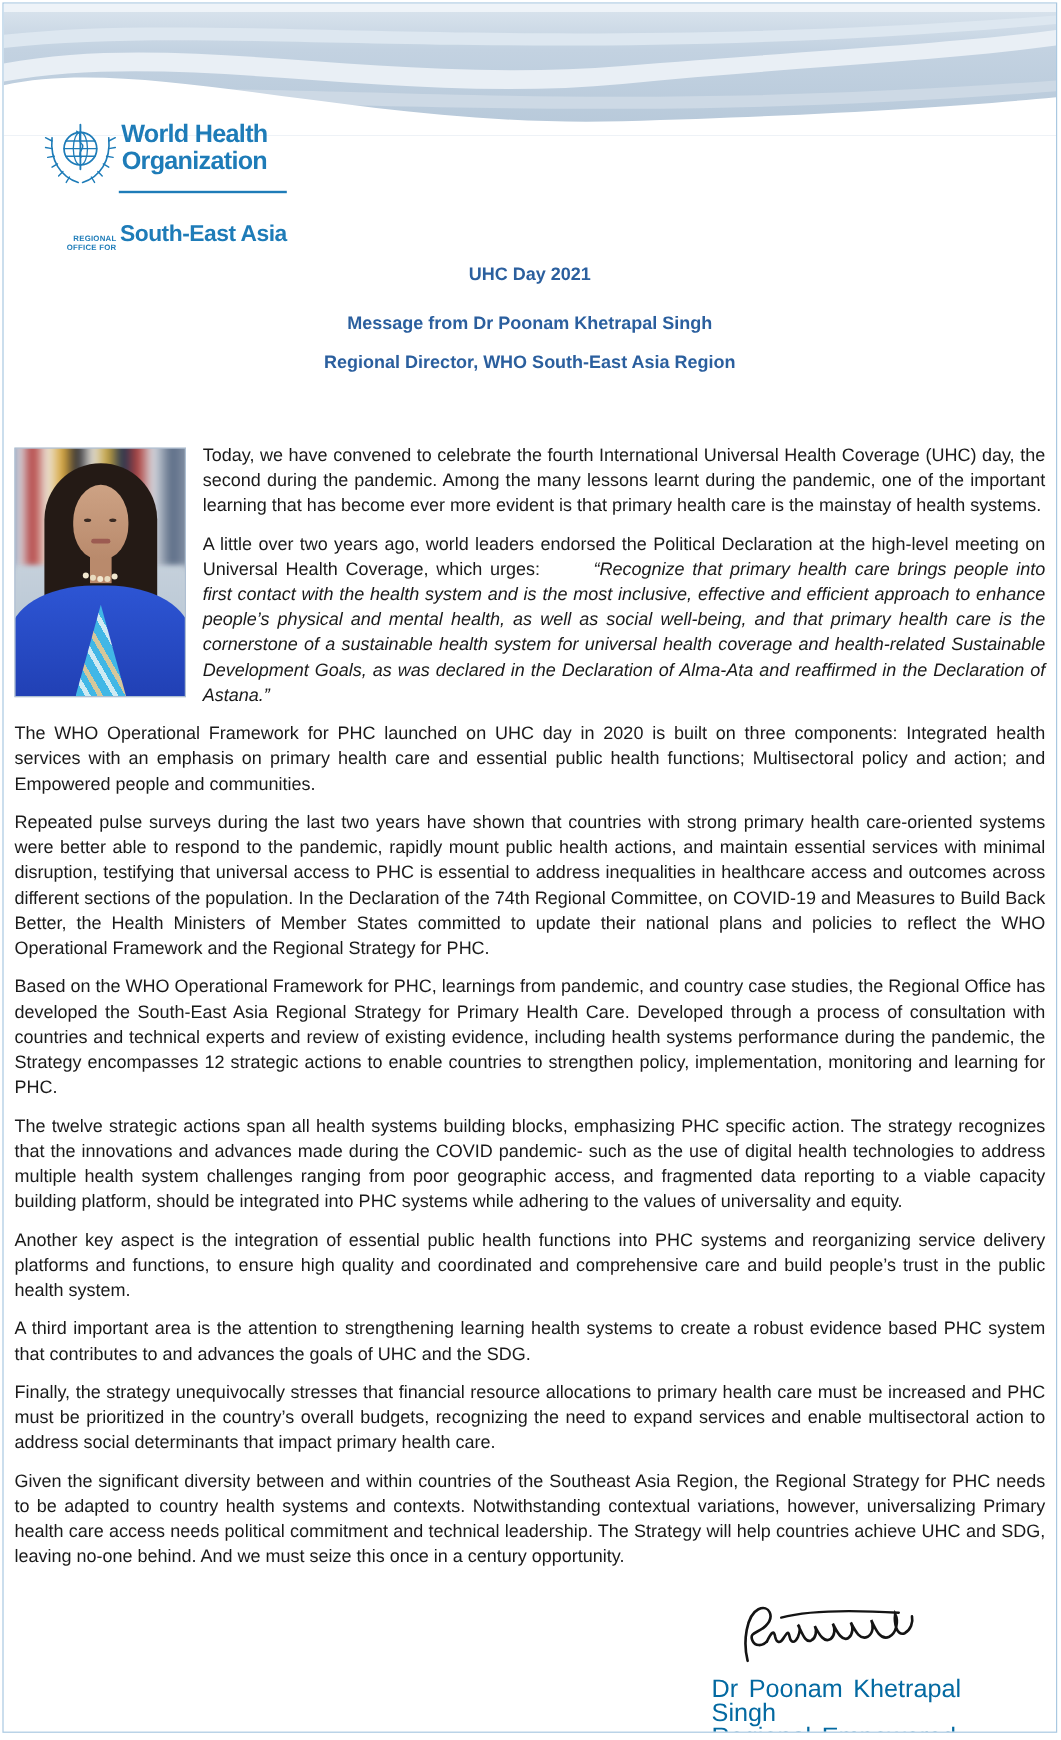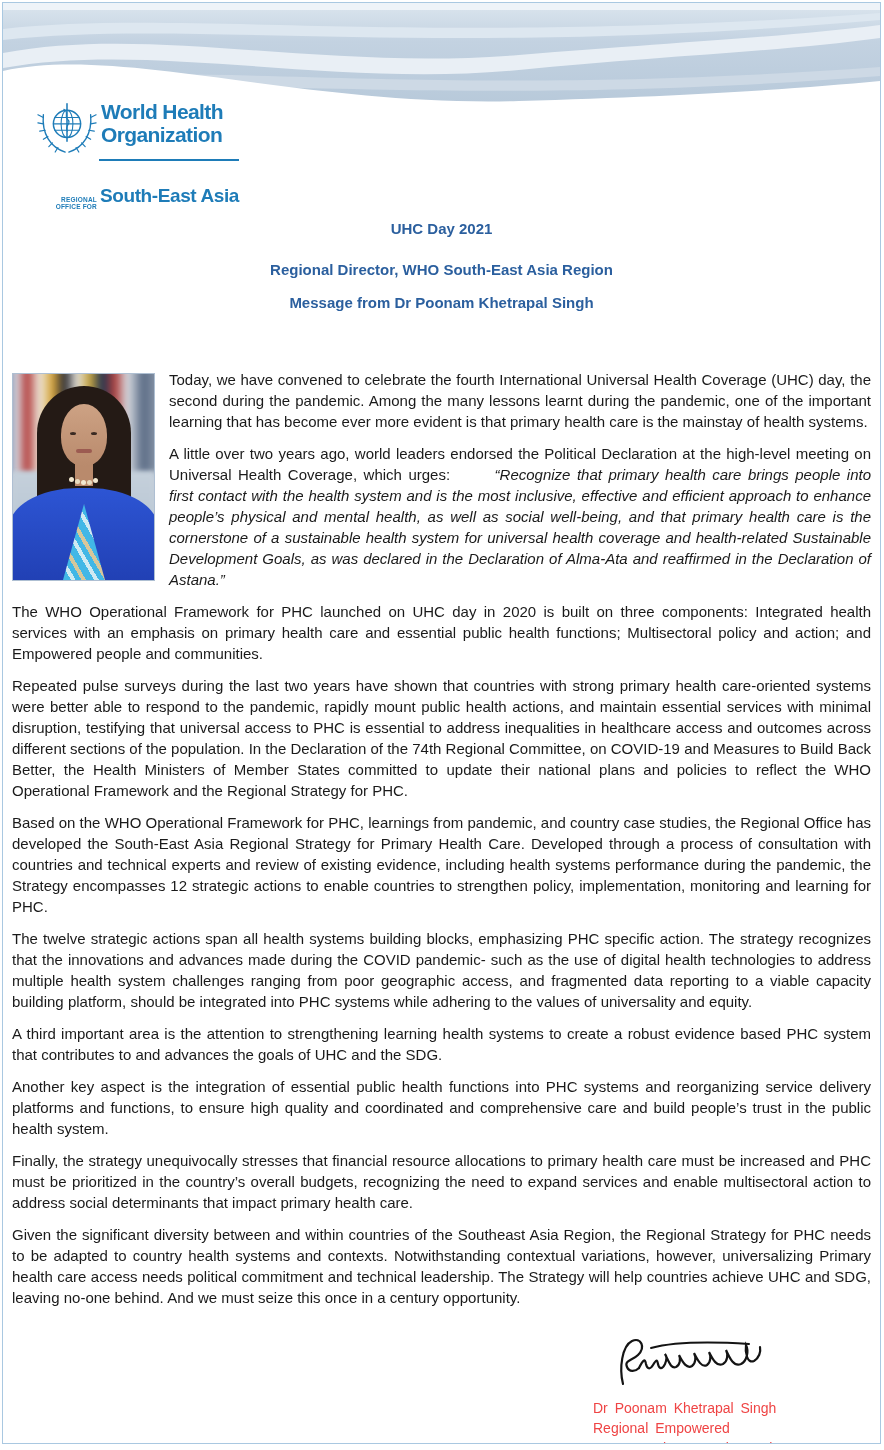--- a/index.html
+++ b/index.html
@@ -8,21 +8,21 @@
     font-family:"Liberation Sans", sans-serif;
   }
   .page {
     position:absolute; left:2px; top:2px; right:3px; bottom:6px;
     border:1px solid #a9c8e1; background:#ffffff; overflow:hidden;
   }
   
   .banner { position:absolute; top:0; left:0; width:100%; height:110px; display:block; }
   
   .logo { position:absolute; top:94px; left:34px; width:206px; }
-  .logo-top { display:flex; align-items:flex-start; }
+  .logo-top { display:flex; align-items:flex-start;text-align:center; }
   .emblem { flex:0 0 60px; margin-top:2px; }
   .logo-org {
     color:#1e7cb8; font-weight:bold; font-size:21px; line-height:23px;
     letter-spacing:-0.6px; margin-left:4px; margin-top:3px;
   }
   .logo-rule { height:2px; background:#1e7cb8; margin:3px 0 2px 62px; width:140px; }
   .logo-bottom { display:flex; align-items:baseline;margin-top:24px; }
   .office {
     color:#1e7cb8; font-weight:bold; font-size:6.5px; letter-spacing:0.2px;
     width:60px; text-align:right; padding-right:3px;
@@ -70,21 +70,21 @@
   .jacket { position:absolute; bottom:-2px; left:-5px; right:-5px; height:94px;
     background:linear-gradient(180deg,#2d55d4,#2140b4);
     border-radius:46% 46% 0 0 / 42px 42px 0 0; }
   .blouse { position:absolute; bottom:0; left:50px; width:42px; height:76px;
     clip-path:polygon(50% 0,100% 100%,0 100%);
     background:repeating-linear-gradient(60deg,#41b7e6 0 7px,#cfeaf2 7px 11px,
       #41b7e6 11px 16px,#d6c79b 16px 20px); }
   
   .sig { margin:26px 38px 0 auto; width:240px; text-align:left; }
   .sig-svg { display:block; margin:0 0 6px 14px; }
-  .sig-line { font-size:14px; line-height:20px; color:#ef4444; word-spacing:3px; }
+  .sig-line { font-size:21px; line-height:20px; color:#0369a1; word-spacing:3px; }
 </style>
 </head>
 <body>
 
 <div class="page">
 
   <svg class="banner" viewBox="0 0 884 110" preserveAspectRatio="none">
     <defs>
       <linearGradient id="bg" x1="0" y1="0" x2="0" y2="1">
         <stop offset="0" stop-color="#dbe5ee"></stop>
@@ -121,22 +121,22 @@
     <div class="logo-rule"></div>
     <div class="logo-bottom">
       <span class="office">REGIONAL OFFICE FOR</span>
       <span class="region">South-East Asia</span>
     </div>
   </div>
 
   <div class="titles">
     <div class="title-line">UHC Day 2021</div>
     <div class="subtitle-group">
+      <div class="title-line">Message from Dr Poonam Khetrapal Singh</div>
       <div class="title-line">Regional Director, WHO South-East Asia Region</div>
-      <div class="title-line">Message from Dr Poonam Khetrapal Singh</div>
     </div>
   </div>
 
   <div class="content">
 
     <div class="portrait">
       <div class="photo-inner">
         <div class="flags"></div>
         <div class="bg-lower"></div>
         <div class="hair"></div>
@@ -147,22 +147,22 @@
         <div class="pearls"></div>
       </div>
     </div>
 
     <p>Today, we have convened to celebrate the fourth International Universal Health Coverage (UHC) day, the second during the pandemic. Among the many lessons learnt during the pandemic, one of the important learning that has become ever more evident is that primary health care is the mainstay of health systems.</p>
     <p><span>A little over two years ago, world leaders endorsed the Political Declaration at the high-level meeting on Universal Health Coverage, which urges: </span><span class="quote">“Recognize that primary health care brings people into first contact with the health system and is the most inclusive, effective and efficient approach to enhance people’s physical and mental health, as well as social well-being, and that primary health care is the cornerstone of a sustainable health system for universal health coverage and health-related Sustainable Development Goals, as was declared in the Declaration of Alma-Ata and reaffirmed in the Declaration of Astana.”</span></p>
     <p>The WHO Operational Framework for PHC launched on UHC day in 2020 is built on three components: Integrated health services with an emphasis on primary health care and essential public health functions; Multisectoral policy and action; and Empowered people and communities.</p>
     <p>Repeated pulse surveys during the last two years have shown that countries with strong primary health care-oriented systems were better able to respond to the pandemic, rapidly mount public health actions, and maintain essential services with minimal disruption, testifying that universal access to PHC is essential to address inequalities in healthcare access and outcomes across different sections of the population. In the Declaration of the 74th Regional Committee, on COVID-19 and Measures to Build Back Better, the Health Ministers of Member States committed to update their national plans and policies to reflect the WHO Operational Framework and the Regional Strategy for PHC.</p>
     <p>Based on the WHO Operational Framework for PHC, learnings from pandemic, and country case studies, the Regional Office has developed the South-East Asia Regional Strategy for Primary Health Care. Developed through a process of consultation with countries and technical experts and review of existing evidence, including health systems performance during the pandemic, the Strategy encompasses 12 strategic actions to enable countries to strengthen policy, implementation, monitoring and learning for PHC.</p>
     <p>The twelve strategic actions span all health systems building blocks, emphasizing PHC specific action. The strategy recognizes that the innovations and advances made during the COVID pandemic- such as the use of digital health technologies to address multiple health system challenges ranging from poor geographic access, and fragmented data reporting to a viable capacity building platform, should be integrated into PHC systems while adhering to the values of universality and equity.</p>
+    <p>Another key aspect is the integration of essential public health functions into PHC systems and reorganizing service delivery platforms and functions, to ensure high quality and coordinated and comprehensive care and build people’s trust in the public health system.</p>
     <p>A third important area is the attention to strengthening learning health systems to create a robust evidence based PHC system that contributes to and advances the goals of UHC and the SDG.</p>
-    <p>Another key aspect is the integration of essential public health functions into PHC systems and reorganizing service delivery platforms and functions, to ensure high quality and coordinated and comprehensive care and build people’s trust in the public health system.</p>
     <p>Finally, the strategy unequivocally stresses that financial resource allocations to primary health care must be increased and PHC must be prioritized in the country’s overall budgets, recognizing the need to expand services and enable multisectoral action to address social determinants that impact primary health care.</p>
     <p>Given the significant diversity between and within countries of the Southeast Asia Region, the Regional Strategy for PHC needs to be adapted to country health systems and contexts. Notwithstanding contextual variations, however, universalizing Primary health care access needs political commitment and technical leadership. The Strategy will help countries achieve UHC and SDG, leaving no-one behind. And we must seize this once in a century opportunity.</p>
 
     <div class="sig">
       <svg class="sig-svg" width="170" height="58" viewBox="0 0 170 58" fill="none" stroke="#141414" stroke-width="2.2" stroke-linecap="round">
         <path d="M16,50 C12,34 15,12 25,7 C34,3 39,13 31,21 C25,27 17,26 20,33 C22,38 28,38 32,34"></path>
         <path d="M32,34 C36,26 38,24 39,30 C40,35 43,36 46,31 C49,26 50,25 51,30 C52,35 55,36 58,30 C60,25 60,22 58,20 C62,28 64,35 69,33 C73,31 74,25 72,21 C76,29 80,35 85,32 C89,29 89,23 87,19 C91,27 95,34 100,31 C104,28 104,22 102,18 C106,26 110,33 116,30 C121,27 121,20 119,16 C123,25 127,33 134,30 C140,27 142,17 139,11 C138,18 140,30 147,27 C152,24 154,18 153,13"></path>
         <path d="M44,14 C70,7 110,8 142,10" stroke-width="2"></path>
       </svg>
       <div class="sig-line">Dr Poonam Khetrapal Singh</div>

